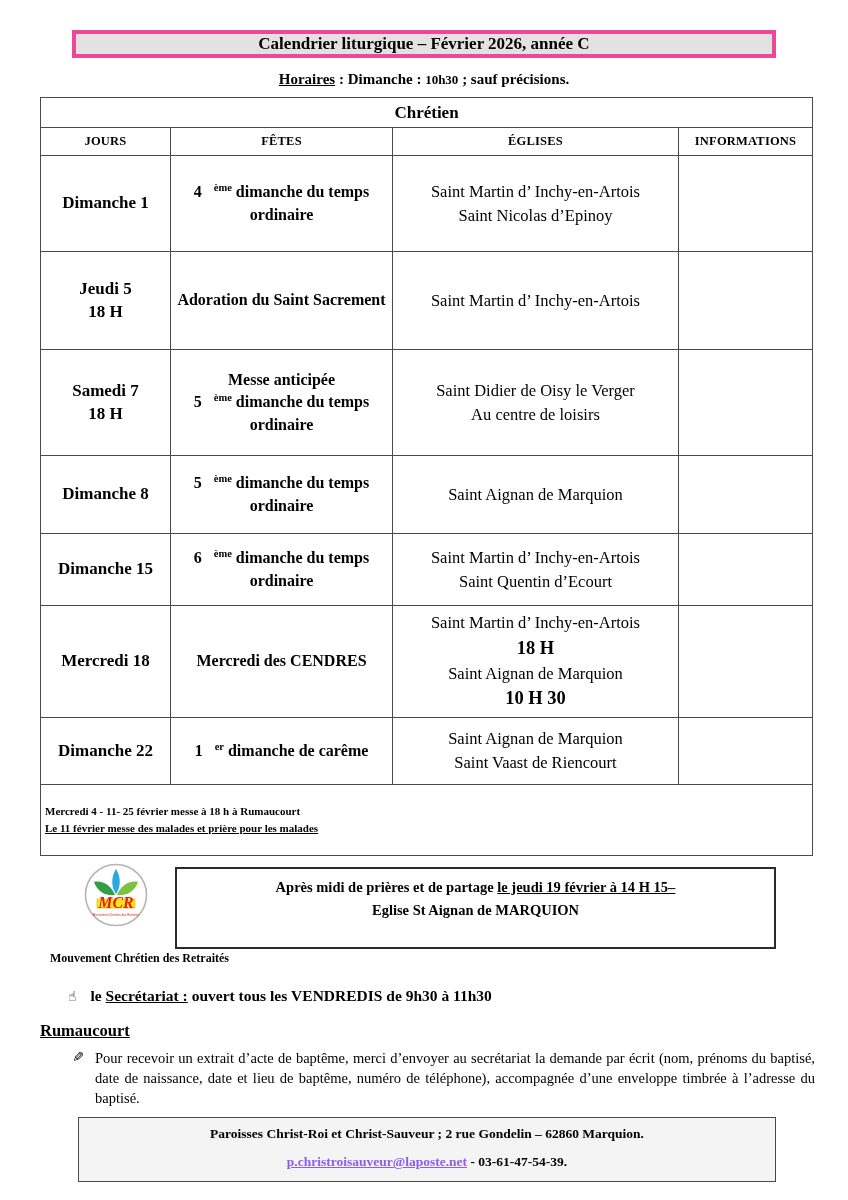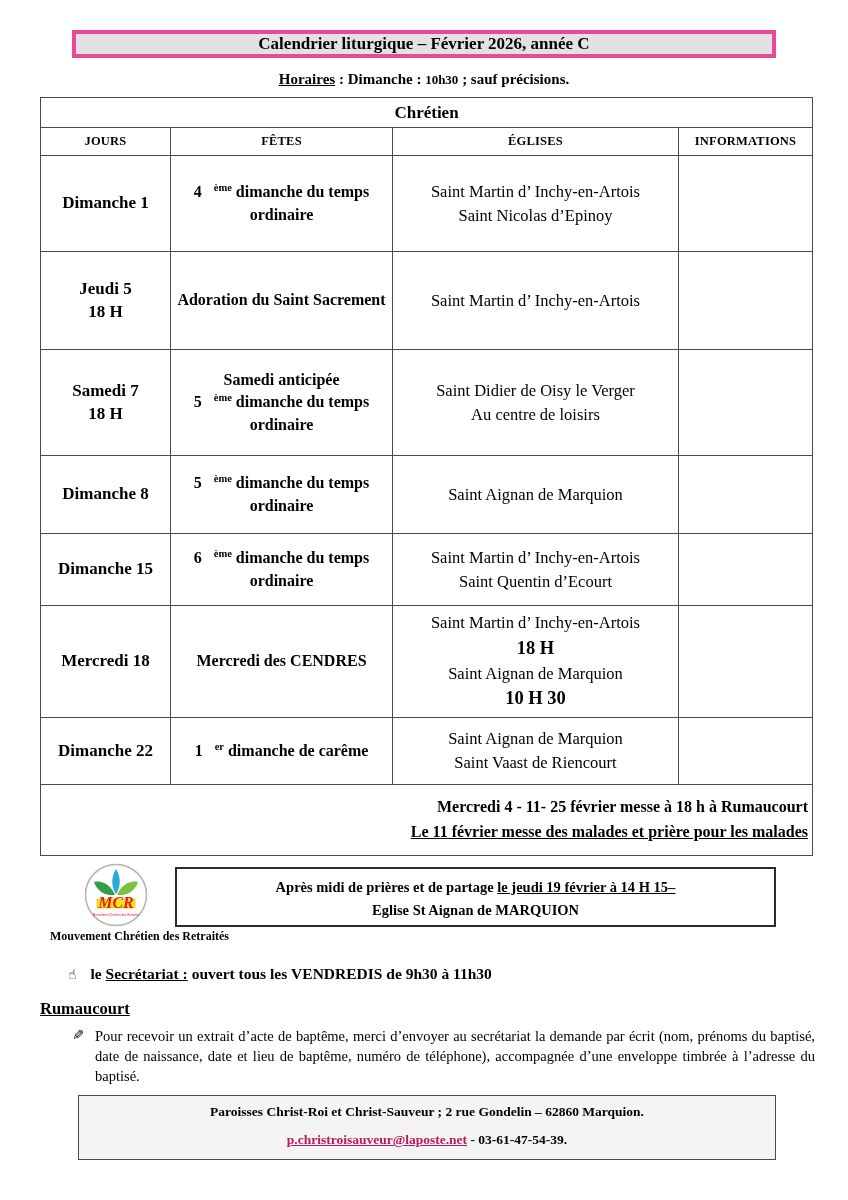--- a/index.html
+++ b/index.html
@@ -44,30 +44,30 @@
   tr.caption-row td { height: 30px; font-weight: bold; font-size: 17px; text-align: center; }
   tr.colhead-row td { height: 28px; font-weight: bold; font-size: 12.5px; text-align: center; letter-spacing: 0.2px; }
   td.jour { font-weight: bold; font-size: 17px; text-align: center; line-height: 1.3; }
   td.fete { font-weight: bold; font-size: 16px; text-align: center; line-height: 1.4; }
   td.eglise { font-size: 16.5px; text-align: center; line-height: 1.45; }
   td.eglise .time-big { font-weight: bold; font-size: 18.5px; }
   sup { font-size: 10.5px; padding-left: 12px; }
   tr.r1 { height: 96px; } tr.r2 { height: 98px; } tr.r3 { height: 106px; }
   tr.r4 { height: 78px; } tr.r5 { height: 72px; } tr.r6 { height: 112px; }
   tr.r7 { height: 67px; } tr.rfoot { height: 71px; }
-  tr.rfoot td { font-weight: bold; font-size: 16px; text-align: right; line-height: 1.55; }
+  tr.rfoot td { font-weight: bold; font-size: 11px; text-align: left; line-height: 1.55; }
   tr.rfoot .u { text-decoration: underline; }
 
   
   .mcr-row { display: flex; align-items: flex-start; margin: 7px 72px 0 84px; }
   .mcr-logo { width: 64px; height: 64px; flex: 0 0 64px; }
   .mcr-box {
     flex: 1; margin-left: 27px; margin-top: 4px;
     border: 2px solid #2b2b2b;
-    padding: 7px 6px 3px 6px;
+    padding: 7px 6px 25px 6px;
     text-align: center; font-weight: bold; font-size: 14.5px; line-height: 1.6;
   }
   .mcr-box .u { text-decoration: underline; }
   .mcr-caption { margin: 2px 0 0 50px; font-weight: bold; font-size: 12px; font-family: "Liberation Serif", serif; }
 
   
   .secretariat { margin: 21px 0 0 68px; font-size: 15.5px; font-weight: bold; }
   .secretariat .icon { font-family: "DejaVu Sans", sans-serif; font-size: 14px; margin-right: 14px; }
   .secretariat b.u { text-decoration: underline; }
 
@@ -79,21 +79,21 @@
 
   
   .footer-box {
     margin: 9px 72px 0 78px;
     background: #f4f4f4;
     border: 1.5px solid #4a4a4a;
     text-align: center; font-weight: bold; font-size: 13.5px;
     padding: 8px 0 11px 0;
   }
   .footer-box .line2 { margin-top: 12px; }
-  .footer-box a { color: #be185d; }
+  .footer-box a { color: #8b5cf6; }
 </style>
 </head>
 <body>
 
 <div class="title-box">
   <span>Calendrier liturgique – Février 2026, année C</span>
 </div>
 
 <div class="horaires">
   <span class="u">Horaires</span><span> : Dimanche : </span><span class="big">10h30</span><span> ; sauf précisions.</span>
@@ -138,21 +138,21 @@
     </td>
     <td class="info"></td>
   </tr>
 
   <tr class="r3">
     <td class="jour">
       <div>Samedi 7</div>
       <div>18 H</div>
     </td>
     <td class="fete">
-      <div>Samedi anticipée</div>
+      <div>Messe anticipée</div>
       <div><span>5</span><sup>ème</sup><span> dimanche du temps ordinaire</span></div>
     </td>
     <td class="eglise">
       <div>Saint Didier de  Oisy le Verger</div>
       <div>Au centre de loisirs</div>
     </td>
     <td class="info"></td>
   </tr>
 
   <tr class="r4">

